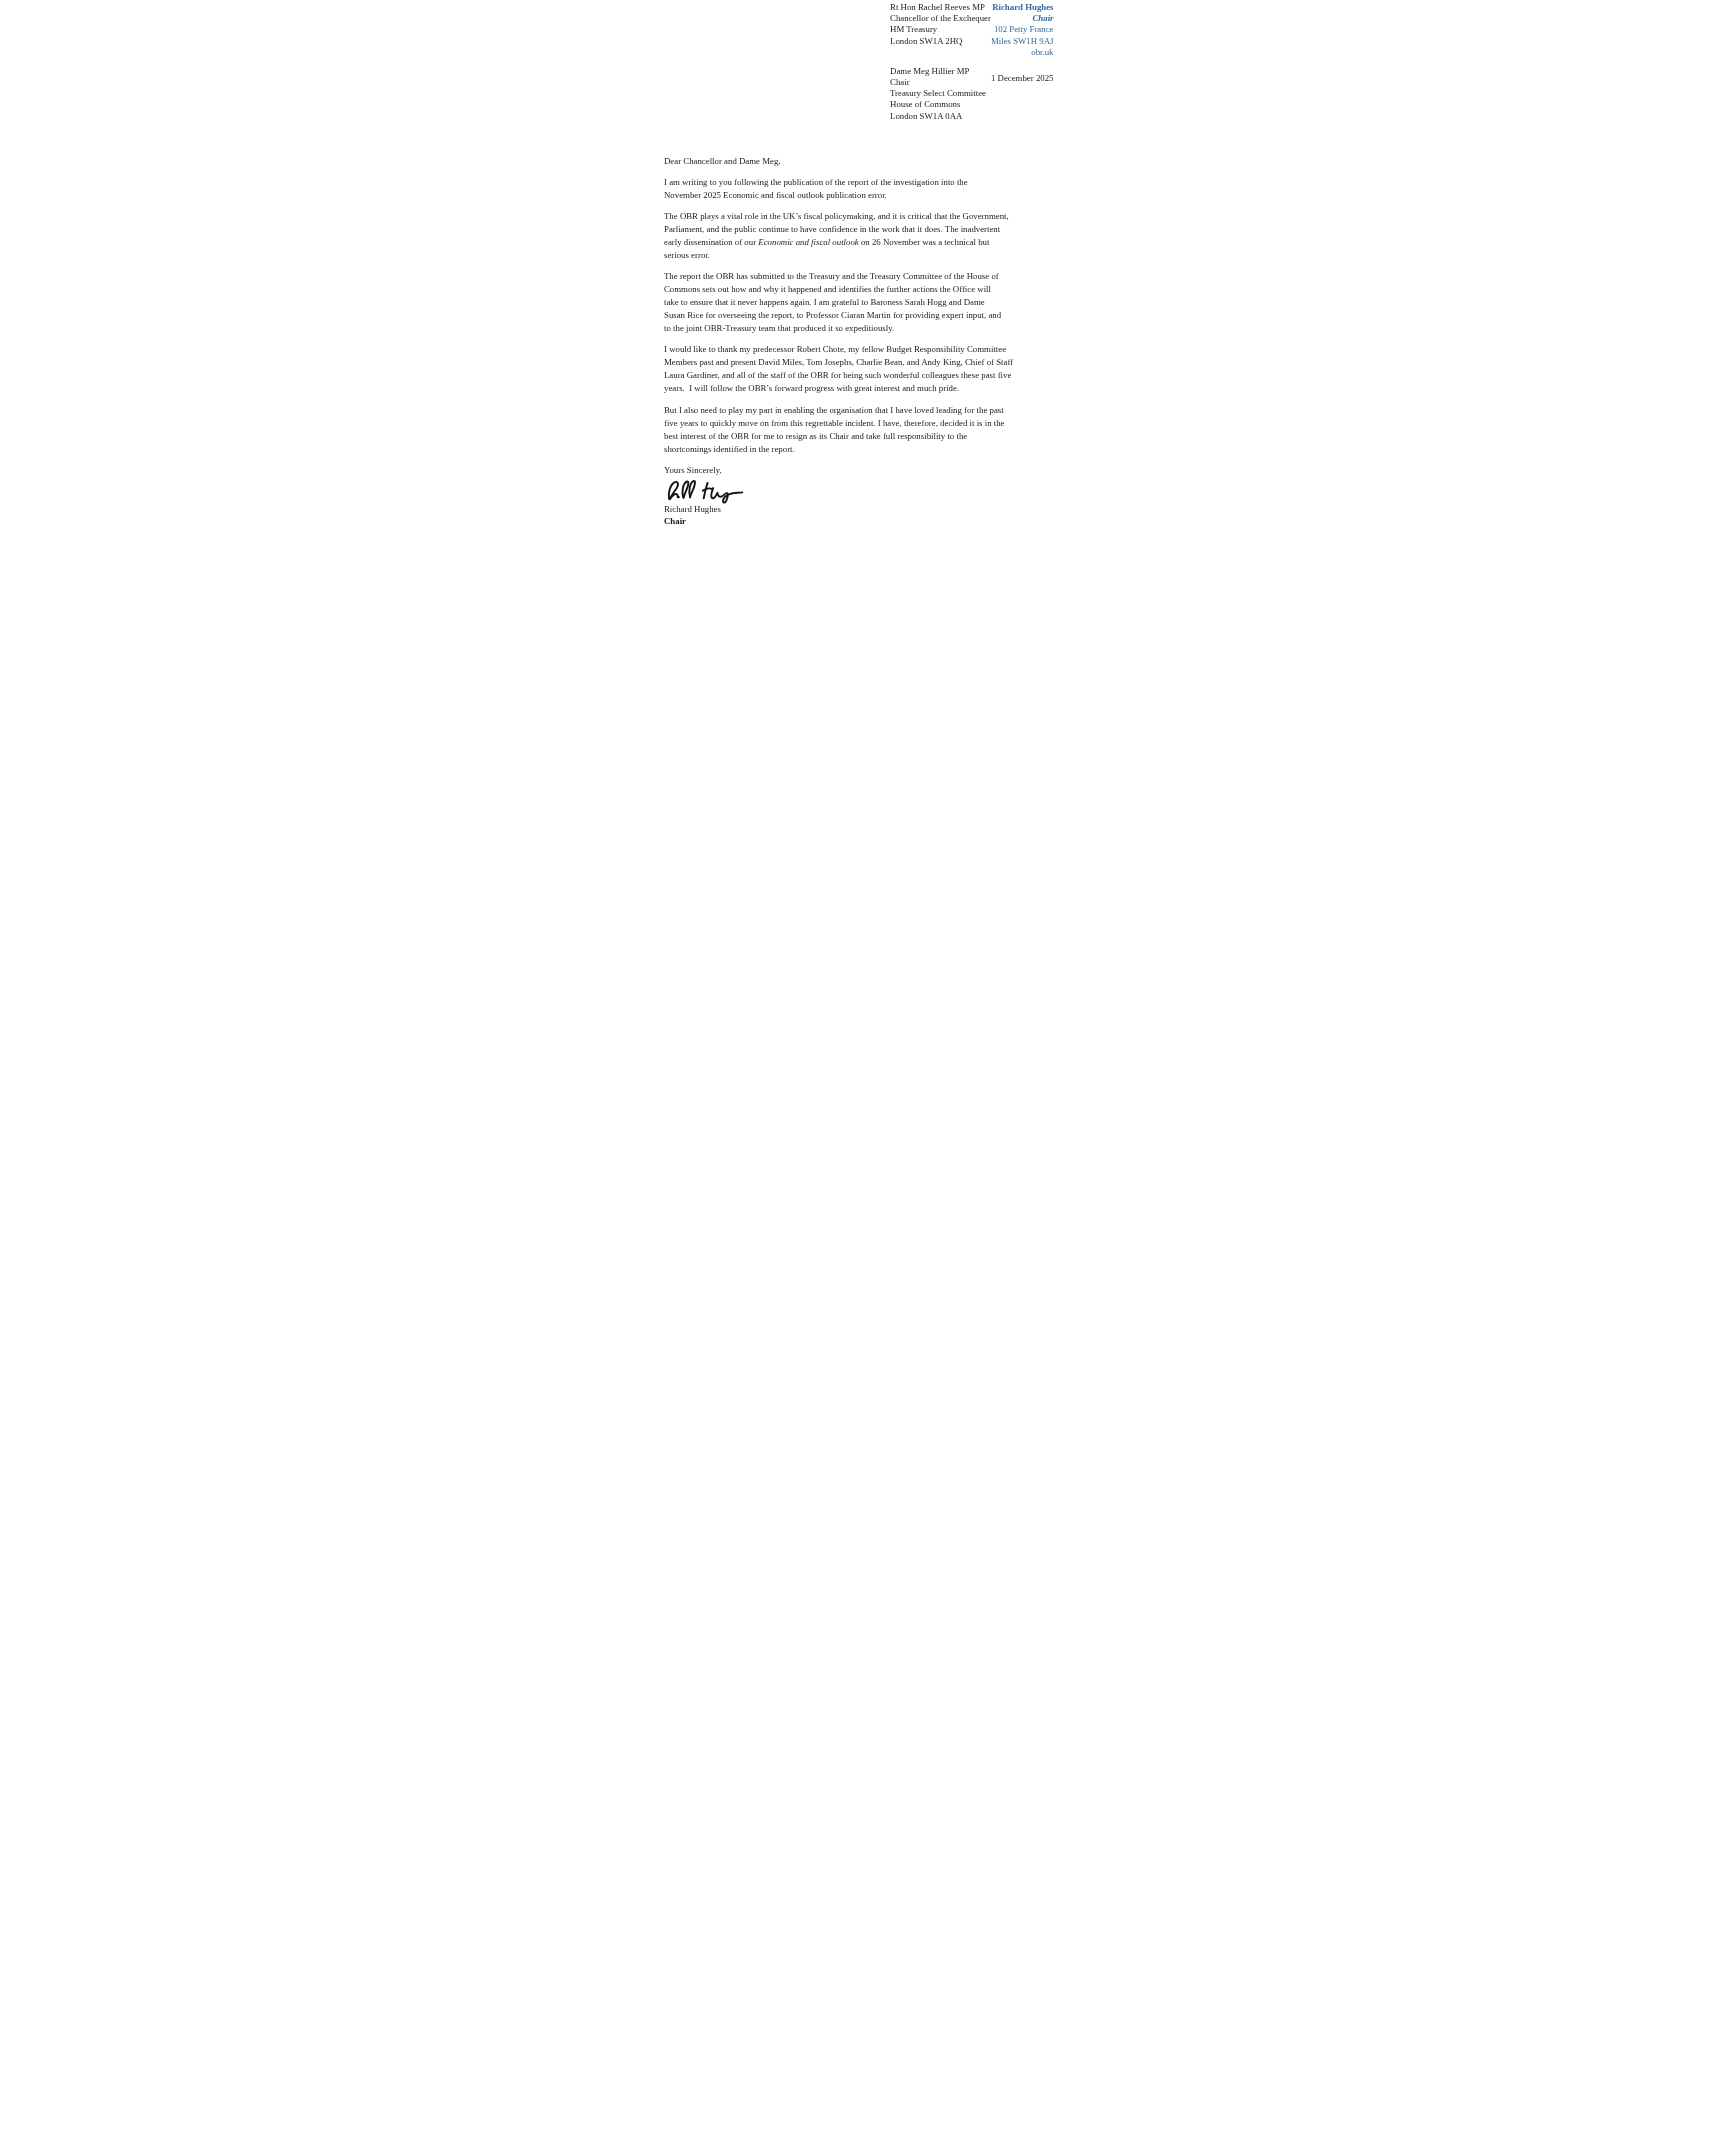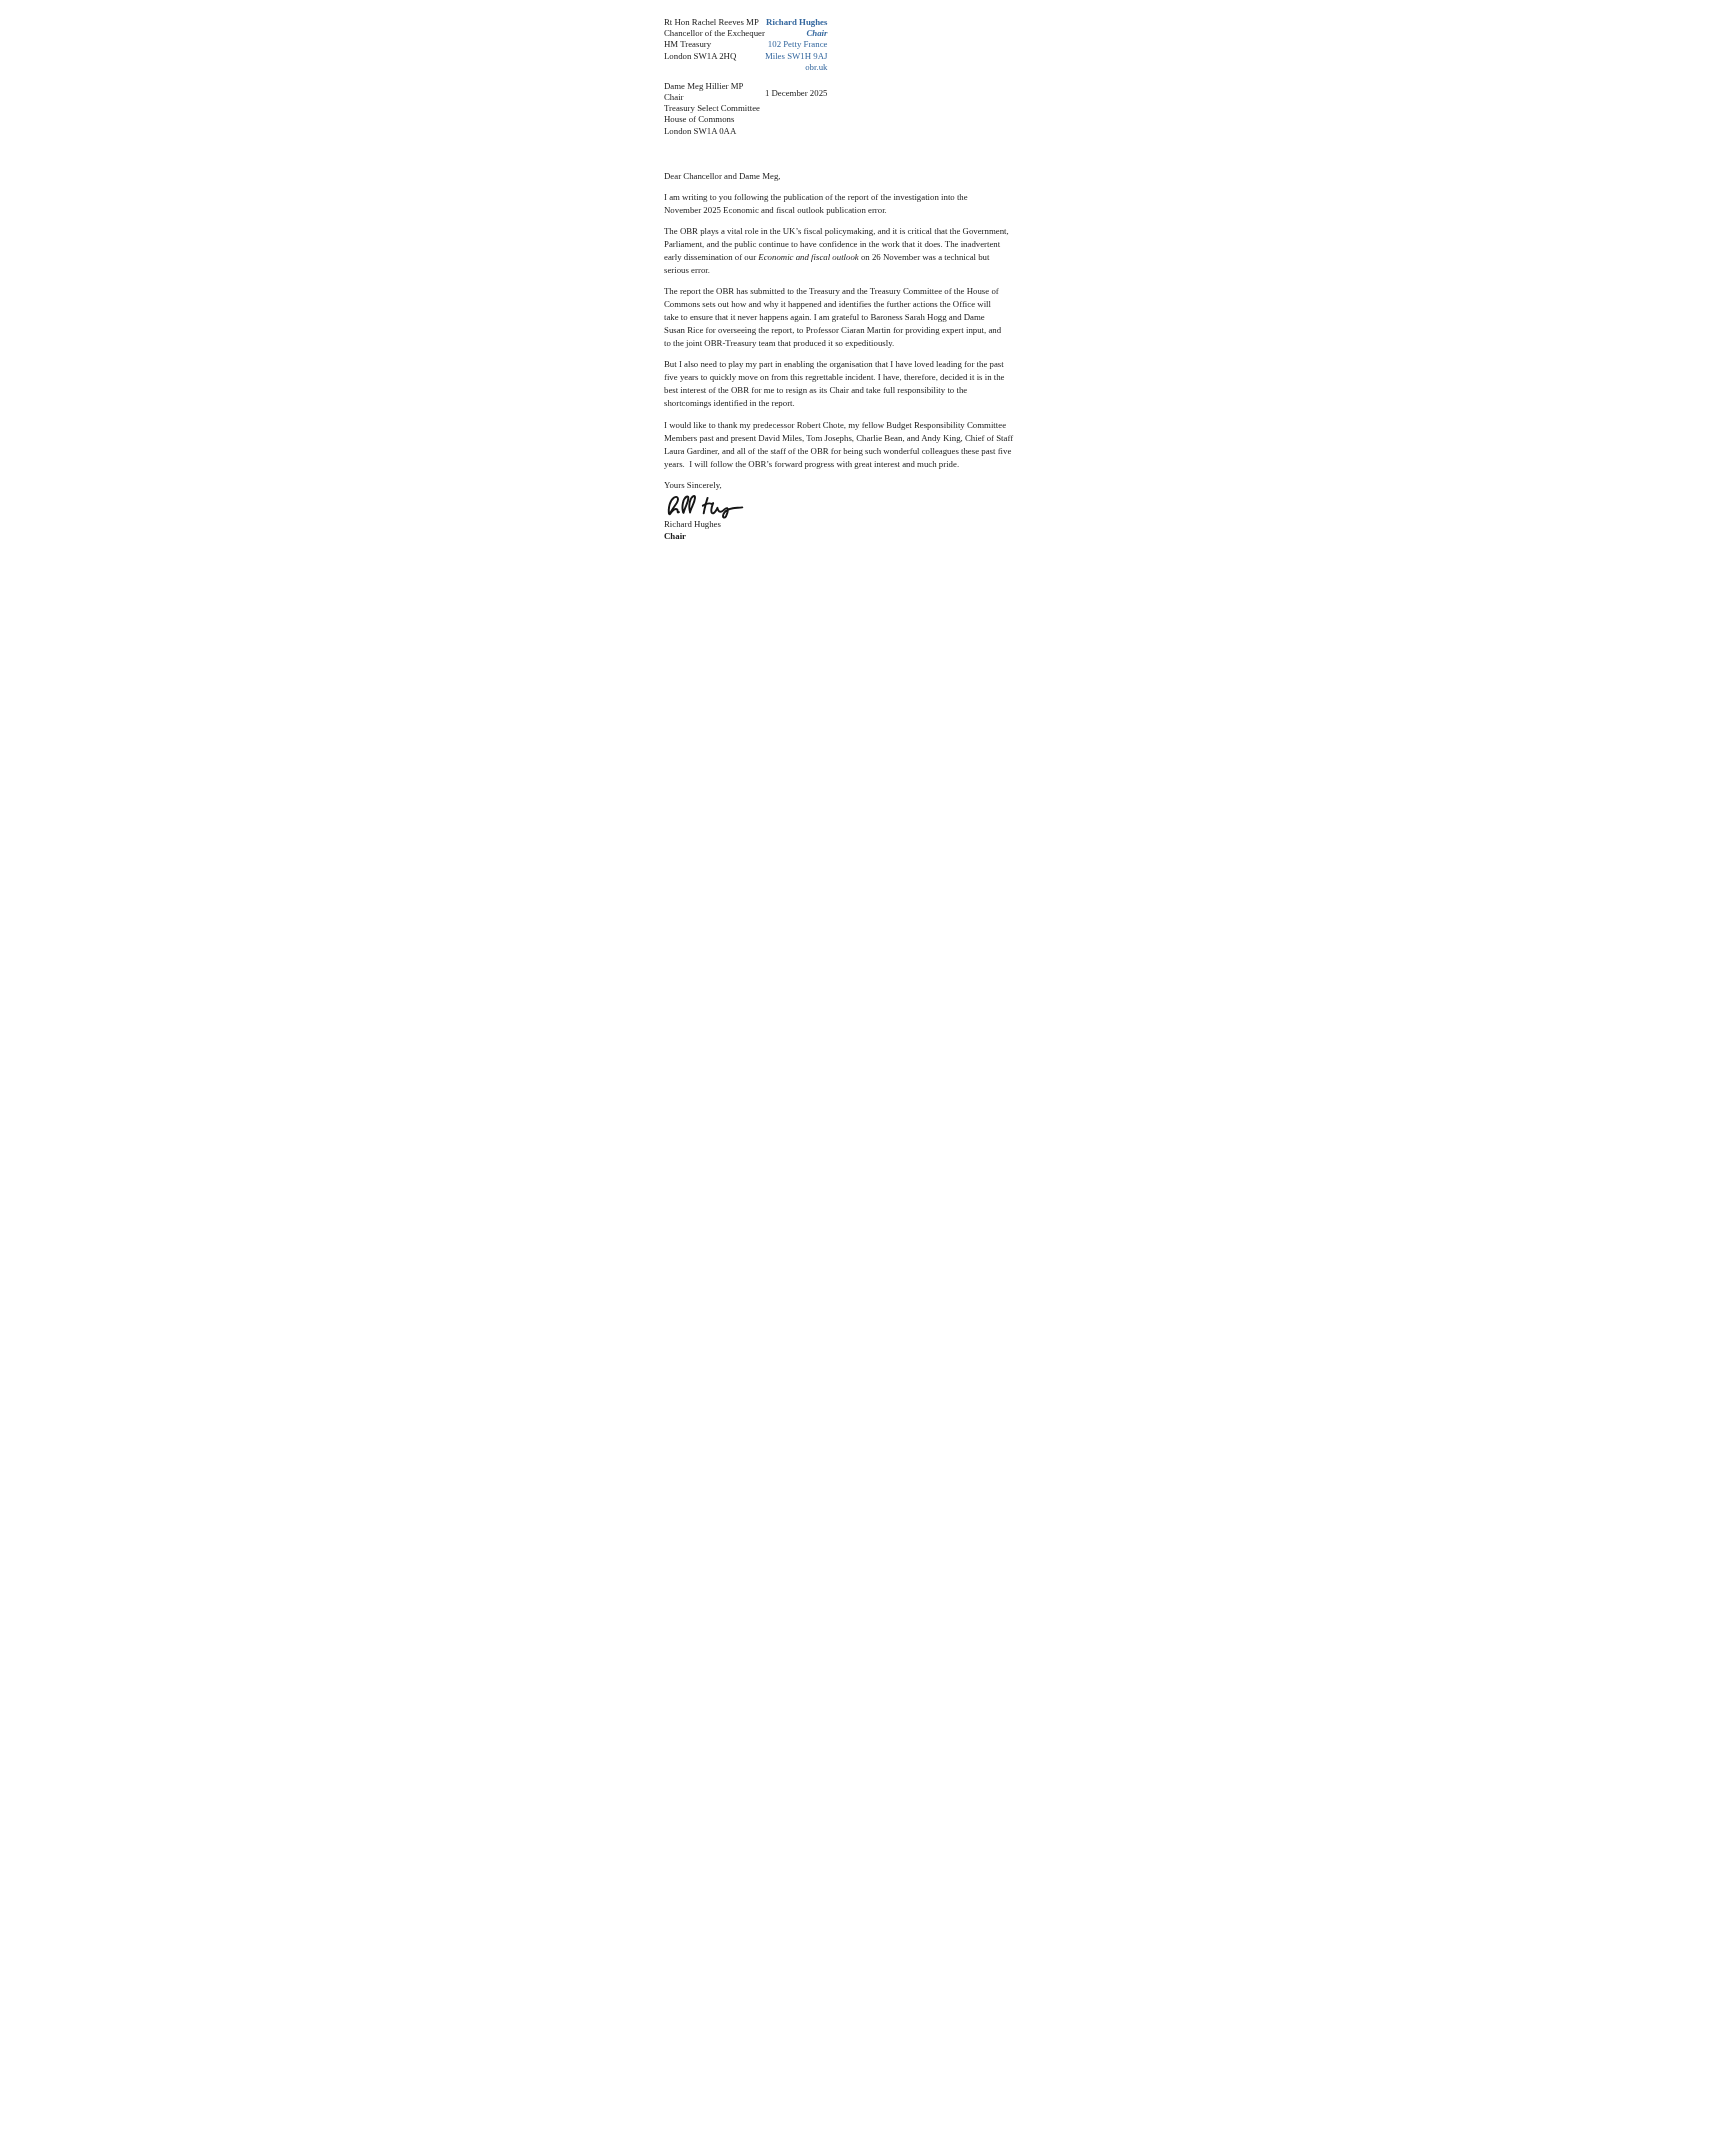--- a/index.html
+++ b/index.html
@@ -25,21 +25,21 @@
     padding: 3.4px 4.7px;
     background: #4d7ba6;
     color: #ffffff;
     font-family: "Liberation Sans", sans-serif;
     line-height: 11.6px;
     font-size: 9.5px;
   }
   .logo .thin { font-weight: normal; }
   .logo .bold { font-weight: bold; }
 
-  .addr-row { display: flex; justify-content: flex-start; margin-top: 16px; }
+  .addr-row { display: flex; justify-content: flex-end; margin-top: 1px; }
   .recipient { white-space: pre-line; line-height: 11.2px; }
   .recipient.second { margin-top: 19px; }
   .sender { text-align: right; line-height: 11.2px; }
   .sender .blue { color: #35689f; }
   .sender-name { font-weight: bold; color: #35689f; }
   .sender-title { font-weight: bold; font-style: italic; color: #35689f; }
   .website { color: #35689f; text-decoration: none; display: inline-block; }
   .date { margin-top: 15.5px; color: #1b1b1b; }
 
   
@@ -91,28 +91,28 @@
 November 2025 Economic and fiscal outlook publication error.</p>
     <p><span>The OBR plays a vital role in the UK’s fiscal policymaking, and it is critical that the Government,
 Parliament, and the public continue to have confidence in the work that it does. The inadvertent
 early dissemination of our </span><span class="italic">Economic and fiscal outlook</span><span> on 26 November was a technical but
 serious error.</span></p>
     <p>The report the OBR has submitted to the Treasury and the Treasury Committee of the House of
 Commons sets out how and why it happened and identifies the further actions the Office will
 take to ensure that it never happens again. I am grateful to Baroness Sarah Hogg and Dame
 Susan Rice for overseeing the report, to Professor Ciaran Martin for providing expert input, and
 to the joint OBR-Treasury team that produced it so expeditiously.</p>
+    <p>I would like to thank my predecessor Robert Chote, my fellow Budget Responsibility Committee
+Members past and present David Miles, Tom Josephs, Charlie Bean, and Andy King, Chief of Staff
+Laura Gardiner, and all of the staff of the OBR for being such wonderful colleagues these past five
+years.&nbsp; I will follow the OBR’s forward progress with great interest and much pride.</p>
     <p>But I also need to play my part in enabling the organisation that I have loved leading for the past
 five years to quickly move on from this regrettable incident. I have, therefore, decided it is in the
 best interest of the OBR for me to resign as its Chair and take full responsibility to the
 shortcomings identified in the report.</p>
-    <p>I would like to thank my predecessor Robert Chote, my fellow Budget Responsibility Committee
-Members past and present David Miles, Tom Josephs, Charlie Bean, and Andy King, Chief of Staff
-Laura Gardiner, and all of the staff of the OBR for being such wonderful colleagues these past five
-years.&nbsp; I will follow the OBR’s forward progress with great interest and much pride.</p>
     <p class="closing">Yours Sincerely,</p>
 
     <svg class="signature-svg" width="90" height="25" viewBox="0 0 210 58" aria-hidden="true">
       <g fill="none" stroke="#161616" stroke-width="4.5" stroke-linecap="round" stroke-linejoin="round">
         <path d="M7,46 C5,32 9,15 19,8 C27,3 31,11 25,21 C19,30 11,40 9,47 C15,38 22,32 26,36 C29,39 25,45 30,42"></path>
         <path d="M40,43 C36,28 40,11 48,6 C54,3 53,14 47,27 C44,34 42,39 41,44"></path>
         <path d="M56,41 C52,26 56,9 64,5 C70,2 68,14 62,27 C59,34 57,38 56,43"></path>
         <path d="M97,9 C93,21 90,33 88,45"></path>
         <path d="M86,27 C94,22 101,20 107,23"></path>
         <path d="M110,21 C106,31 104,39 107,44 C111,48 117,39 120,32 C121,39 125,44 131,40 C136,37 139,31 143,33 C146,35 144,43 140,52 C136,57 131,55 134,47 C137,40 146,35 156,33 C163,32 171,32 178,31"></path>

